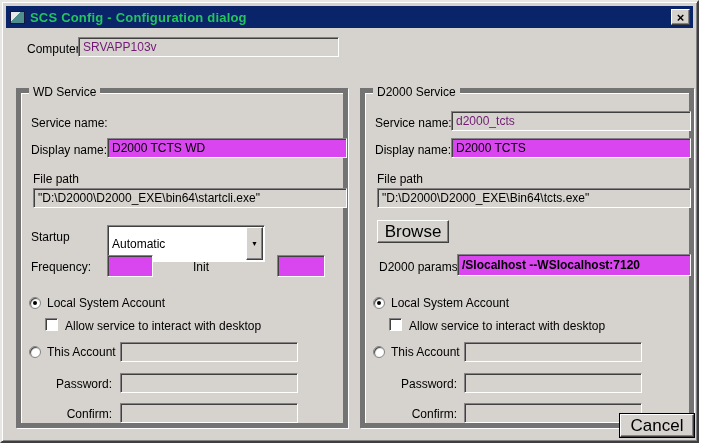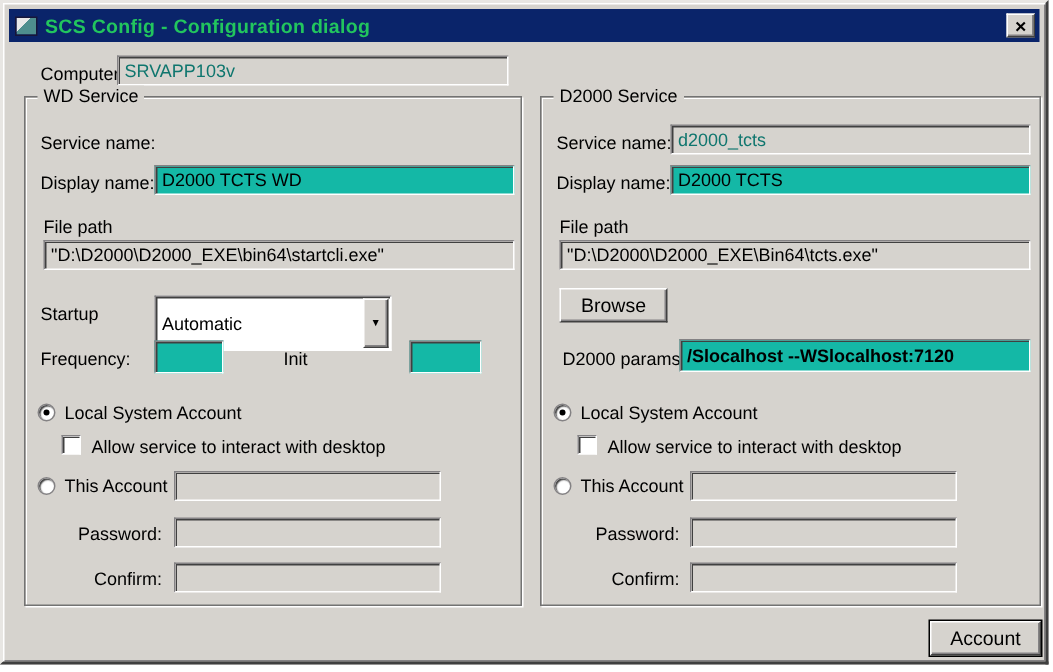--- a/index.html
+++ b/index.html
@@ -29,41 +29,42 @@
     box-shadow: inset -1px -1px 0 #848284;
     display:flex; align-items:center; justify-content:center;
     font-size:13px; font-weight:bold; line-height:1; cursor:default;
   }
 
   .label { position:absolute; white-space:nowrap; }
 
   .field {
     position:absolute; height:20px; padding:2px 4px; font-size:12px;
     font-family:"Liberation Sans",sans-serif;
-    background:#14b8a6; color:#000;
+    background:#d946ef; color:#000;
     border:1px solid; border-color:#848284 #fff #fff #848284;
     box-shadow: inset 1px 1px 0 #404040;
     outline:none;
   }
-  .field.disabled { background:#d6d3ce; color:#0f766e; }
+  .field.disabled { background:#d6d3ce; color:#701a75; }
   .field.readonly { background:#d6d3ce; color:#000; }
 
   .groupbox {
-    position:absolute; border:1px solid #737373;
+    position:absolute; border:5px solid #737373;
     box-shadow: inset 1px 1px 0 #fff, 1px 1px 0 #fff;
+    margin-top: 24px;
   }
   .groupbox > .legend {
     position:absolute; top:-8px; left:8px; background:#d6d3ce; padding:0 4px; white-space:nowrap;
   }
 
   .btn {
     position:absolute; background:#d6d3ce;
     border:1px solid; border-color:#fff #404040 #404040 #fff;
     box-shadow: inset -1px -1px 0 #848284;
-    font-family:"Liberation Sans",sans-serif; font-size:13px; color:#000;
+    font-family:"Liberation Sans",sans-serif; font-size:17px; color:#000;
     display:flex; align-items:center; justify-content:center; cursor:default;
   }
   .btn.default { box-shadow: inset -1px -1px 0 #848284, 0 0 0 1px #000; }
 
   .combo {
     position:absolute; height:37px; background:#fff;
     border:1px solid; border-color:#848284 #fff #fff #848284;
     box-shadow: inset 1px 1px 0 #404040;
     display:flex; align-items:center;
   }
@@ -174,16 +175,16 @@
       <span class="label" style="left:26px; top:252px;">This Account</span>
       <input class="field disabled" style="left: 99px; top: 249px; width: 178px;" value="">
 
       <span class="label" style="left:10px; top:284px; width:82px; text-align:right;">Password:</span>
       <input class="field disabled" style="left: 99px; top: 280px; width: 178px;" value="">
 
       <span class="label" style="left:10px; top:314px; width:82px; text-align:right;">Confirm:</span>
       <input class="field disabled" style="left: 99px; top: 310px; width: 178px;" value="">
     </div>
 
-    <div class="btn default" style="left:618px; top:412px; width:74px; height:23px;">Account</div>
+    <div class="btn default" style="left:618px; top:412px; width:74px; height:23px;">Cancel</div>
 
   </div>
 </div>
 
 </body></html>

